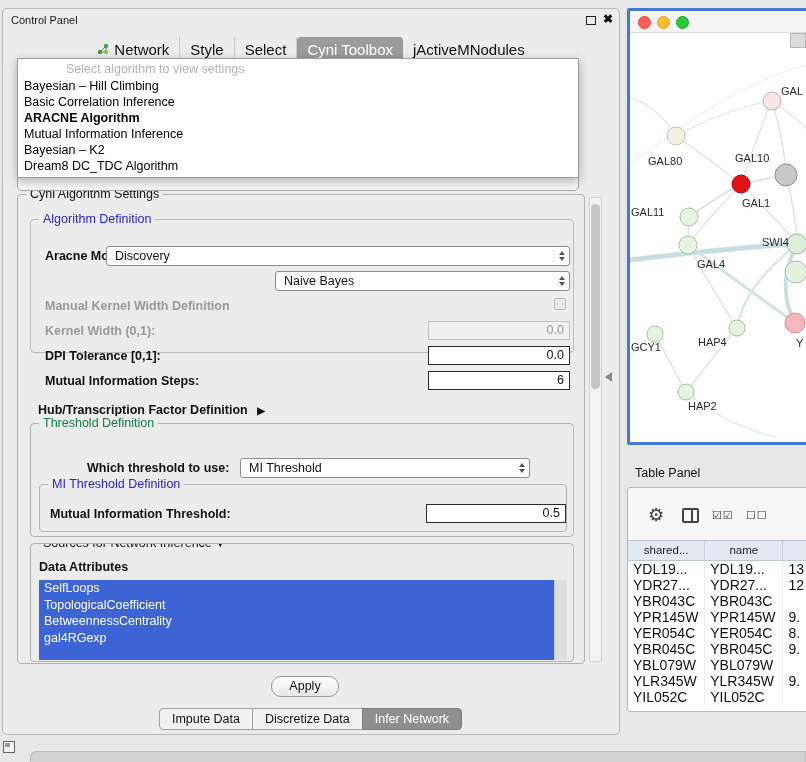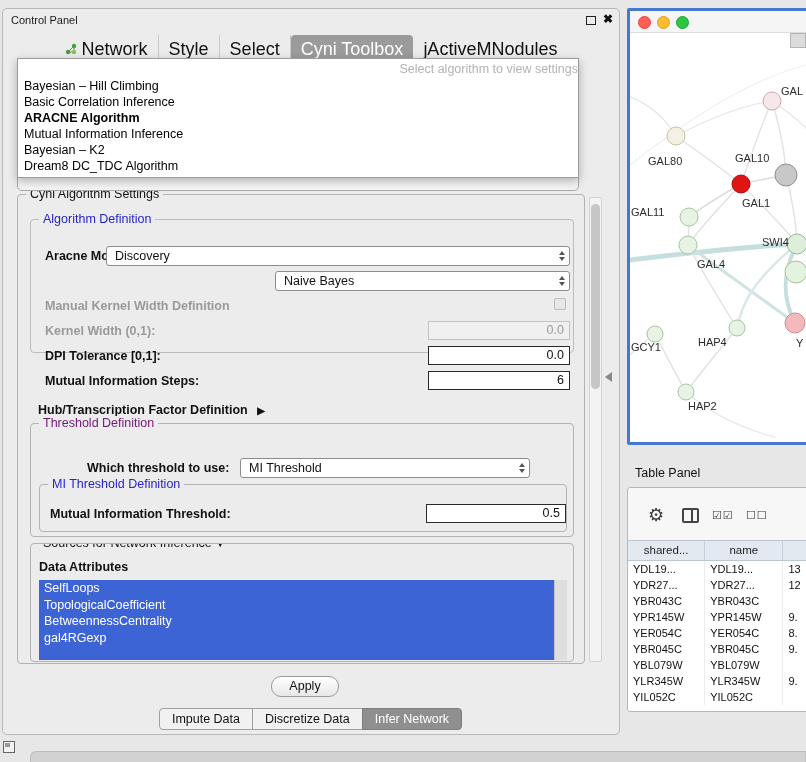--- a/index.html
+++ b/index.html
@@ -5,38 +5,38 @@
   * { margin:0; padding:0; box-sizing:border-box; }
   body { font-family:"Liberation Sans", sans-serif; }
   .screen { position:relative; width:806px; height:762px; background:#e7e7e7; overflow:hidden; font-size:12.5px; color:#111; }
 
   
   .cp { position:absolute; left:2px; top:8px; width:618px; height:727px; background:#ececec; border:1px solid #b9b9b9; border-radius:5px; }
   .cp-title { position:absolute; left:8px; top:5px; font-size:11px; color:#1a1a1a; }
   .float-btn { position:absolute; right:23px; top:7px; width:10px; height:9px; border:1.5px solid #222; background:transparent; }
   .close-btn { position:absolute; right:6px; top:3px; font-size:12px; font-weight:bold; color:#111; cursor:default; }
 
-  .cp-tabs { position:absolute; left:0; right:0; top:28px; height:24px; display:flex; justify-content:center; align-items:center; font-size:18px; }
+  .cp-tabs { position:absolute; left:0; right:0; top:28px; height:24px; display:flex; justify-content:center; align-items:center; font-size:15px; }
   .cp-tab { padding:4px 10px; display:flex; align-items:center; gap:5px; border-right:1px solid #c9c9c9; color:#111; white-space:nowrap; }
   .cp-tab:last-child { border-right:none; }
   .cp-tab.sel { background:#9b9b9b; color:#fff; border-radius:4px; border-right:none; }
 
   
   .popup { position:absolute; left:14px; top:49px; width:562px; background:#fff; border:1px solid #9d9d9d; box-shadow:0 3px 9px rgba(0,0,0,.28); z-index:40; padding:2px 0 3px 0; }
-  .popup .ph { height:17px; line-height:17px; text-align:right; color:#b3b3b3; }
+  .popup .ph { height:17px; line-height:17px; text-align:left; color:#b3b3b3;padding-left:48px; }
   .popup .opt { height:16px; line-height:16px; padding-left:6px; color:#000; }
   .popup .opt.sel { font-weight:bold; }
 
   .combo-frag { position:absolute; left:14px; top:152px; width:562px; height:30px; border:1px solid #a9a9a9; border-radius:5px; background:#f4f4f4; z-index:1; }
 
   
   .grp { position:absolute; border:1px solid #b3b3b3; border-radius:4px; }
   .legend { position:absolute; top:-8px; left:8px; background:#ececec; padding:0 4px; font-size:12.5px; white-space:nowrap; }
   .legend.blue { color:#2525c8; }
-  .legend.green { color:#701a75; }
+  .legend.green { color:#15803d; }
   .lbl { position:absolute; font-weight:bold; color:#111; white-space:nowrap; }
   .lbl.dis { color:#9a9a9a; }
 
   .combo { position:absolute; height:20px; background:#fff; border:1px solid #8c8c8c; border-radius:3px; display:flex; align-items:center; padding-left:8px; }
   .combo .arrows { position:absolute; right:4px; top:4px; display:flex; flex-direction:column; gap:2px; }
   .tri-up { width:0; height:0; border-left:3.5px solid transparent; border-right:3.5px solid transparent; border-bottom:4px solid #555; }
   .tri-dn { width:0; height:0; border-left:3.5px solid transparent; border-right:3.5px solid transparent; border-top:4px solid #555; }
 
   .field { position:absolute; height:19px; background:#fff; border:1px solid #2a2a2a; text-align:right; padding:0 5px; line-height:17px; }
   .field.dis { border:1px solid #c2c2c2; background:#f0f0f0; color:#9a9a9a; }
@@ -78,21 +78,21 @@
   .tp-body { position:absolute; left:627px; top:487px; width:200px; height:225px; background:#f7f7f7; border:1px solid #b8b8b8; border-radius:3px; overflow:hidden; }
   .tp-toolbar { position:absolute; left:0; right:0; top:0; height:52px; }
   .gear { position:absolute; left:20px; top:16px; font-size:18px; color:#3f3f3f; }
   .cols-icon { position:absolute; left:54px; top:20px; width:17px; height:15px; border:2px solid #444; border-radius:2px; }
   .cols-icon span { position:absolute; left:50%; top:0; bottom:0; width:2px; background:#444; }
   .pair-icon { position:absolute; top:21px; font-size:11px; letter-spacing:1px; color:#333; }
   .tp-table { position:absolute; left:0; right:0; top:52px; bottom:0; background:#fff; }
   .tp-head { display:flex; height:21px; background:#e2e9f1; border-top:1px solid #bcc6d2; border-bottom:1px solid #bcc6d2; }
   .tp-head div { font-size:11.5px; color:#222; line-height:19px; text-align:center; border-right:1px solid #c6cfda; overflow:hidden; }
   .tp-row { display:flex; height:16px; background:#fff; }
-  .tp-row div { font-size:11px; line-height:16px; padding-left:5px; border-right:1px solid #ededed; overflow:hidden; white-space:nowrap; }
+  .tp-row div { font-size:14px; line-height:16px; padding-left:5px; border-right:1px solid #ededed; overflow:hidden; white-space:nowrap; }
   .c1 { width:78px; } .c2 { width:79px; } .c3 { width:43px; }
 
   .restore-icon { position:absolute; left:3px; top:741px; width:12px; height:12px; border:1px solid #666; background:#f2f2f2; }
   .restore-icon span { position:absolute; left:1px; top:1px; width:5px; height:4px; background:#9a9a9a; }
   .bottom-strip { position:absolute; left:30px; top:751px; width:776px; height:11px; background:#d2d2d2; border:1px solid #bdbdbd; border-bottom:none; border-radius:6px 0 0 0; }
 </style>
 </head>
 <body>
 
 <div class="screen">

